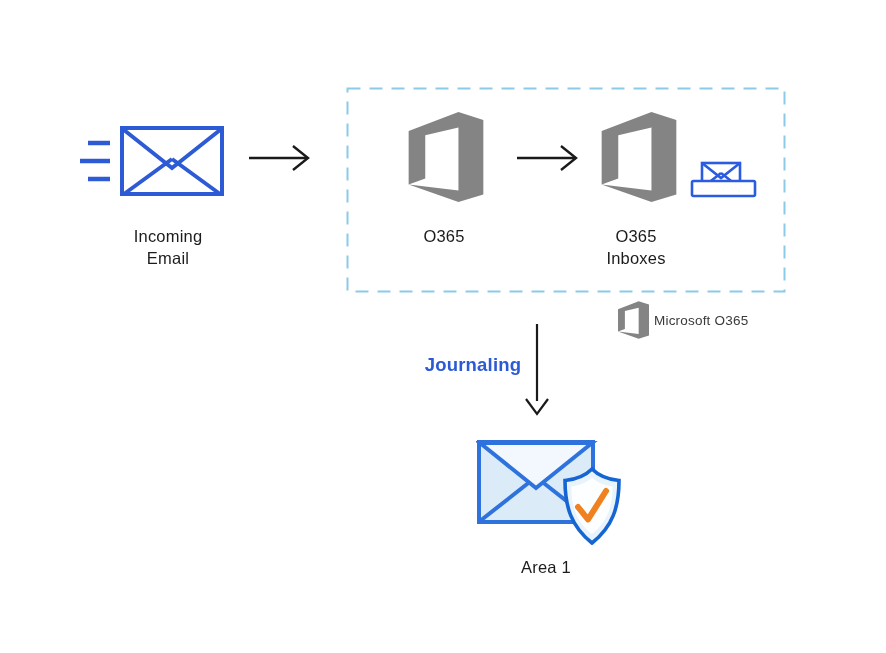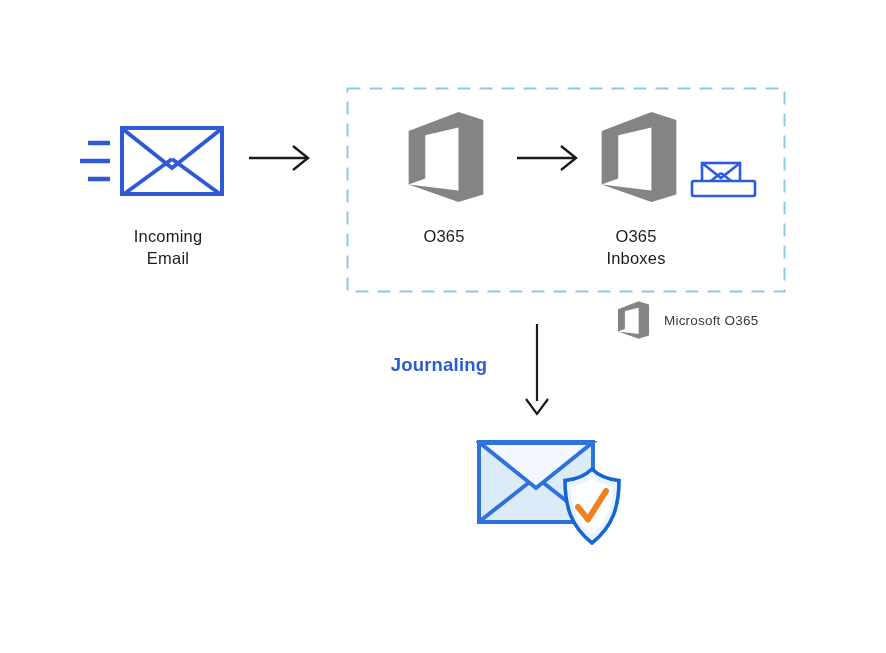--- a/index.html
+++ b/index.html
@@ -7,25 +7,25 @@
     position:relative;width:886px;height:653px;background:#ffffff;overflow:hidden;
     font-family:"Liberation Sans", sans-serif;color:#1f1f1f;
   }
   .abs{position:absolute;}
   .node-label{
     position:absolute;text-align:center;font-size:16.5px;line-height:22px;
     color:#1c1c1c;letter-spacing:.2px;
   }
   .node-label span{display:block;}
   .journaling{
-    position:absolute;left:384px;top:354px;width:110px;text-align:center;
+    position:absolute;left:418px;top:354px;width:110px;text-align:center;
     font-size:18.5px;font-weight:600;color:#2b5ad4;letter-spacing:.2px;
   }
   .legend{
-    position:absolute;left:618px;top:301px;display:flex;align-items:center;gap:15px;
+    position:absolute;left:618px;top:301px;display:flex;align-items:center;gap:5px;
   }
   .legend-text{font-size:13.5px;color:#3a3a3a;letter-spacing:.2px;}
   svg{display:block;}
 </style>
 </head>
 <body>
 
 <div class="canvas">
 
   <svg class="abs" style="left:78px;top:124px;" width="148" height="76" viewBox="0 0 148 76">
@@ -113,15 +113,16 @@
       <path d="M4,4 L60,49 L116,4 Z" fill="#f2f8fd"></path>
     </g>
     <g transform="translate(85,27)">
       <path d="M31,3 C37.5,9.5 47,13.5 58,14.5 C58,41 51.5,61 31,77 C10.5,61 4,41 4,14.5 C15,13.5 24.5,9.5 31,3 Z" fill="#e9f3fb" stroke="#1565d3" stroke-width="3.6"></path>
       <path d="M31,3 C37.5,9.5 47,13.5 58,14.5 C58,41 51.5,61 31,77 C10.5,61 4,41 4,14.5 C15,13.5 24.5,9.5 31,3 Z" transform="translate(7.2,9.2) scale(0.765)" fill="#fdfeff" stroke="none"></path>
       <polyline points="17,41 27,53.5 45,25" fill="none" stroke="#f08121" stroke-width="6" stroke-linecap="round" stroke-linejoin="round"></polyline>
     </g>
   </svg>
 
   <div class="node-label" style="left:466px;top:556px;width:160px;">
+    <span>Area 1</span>
   </div>
 
 </div>
 
 </body></html>

